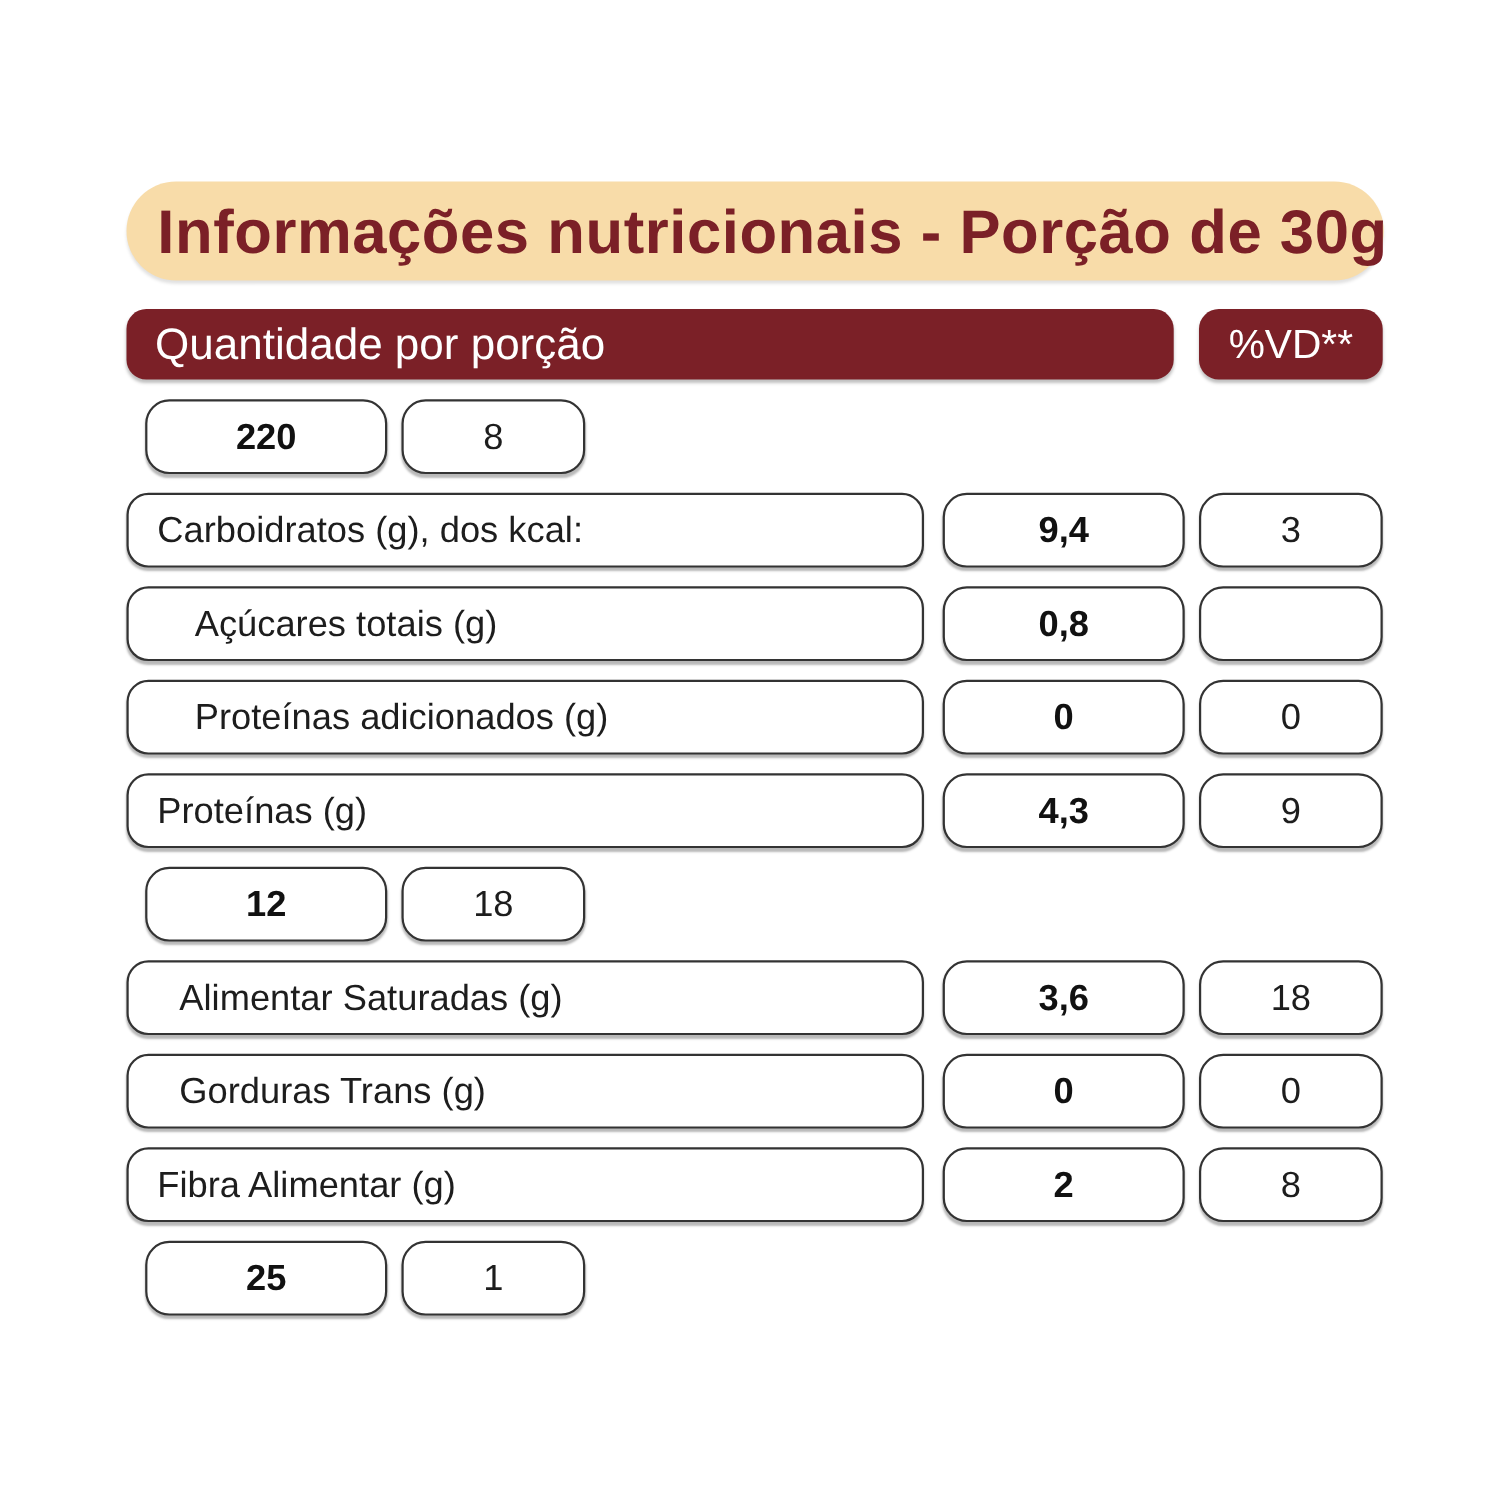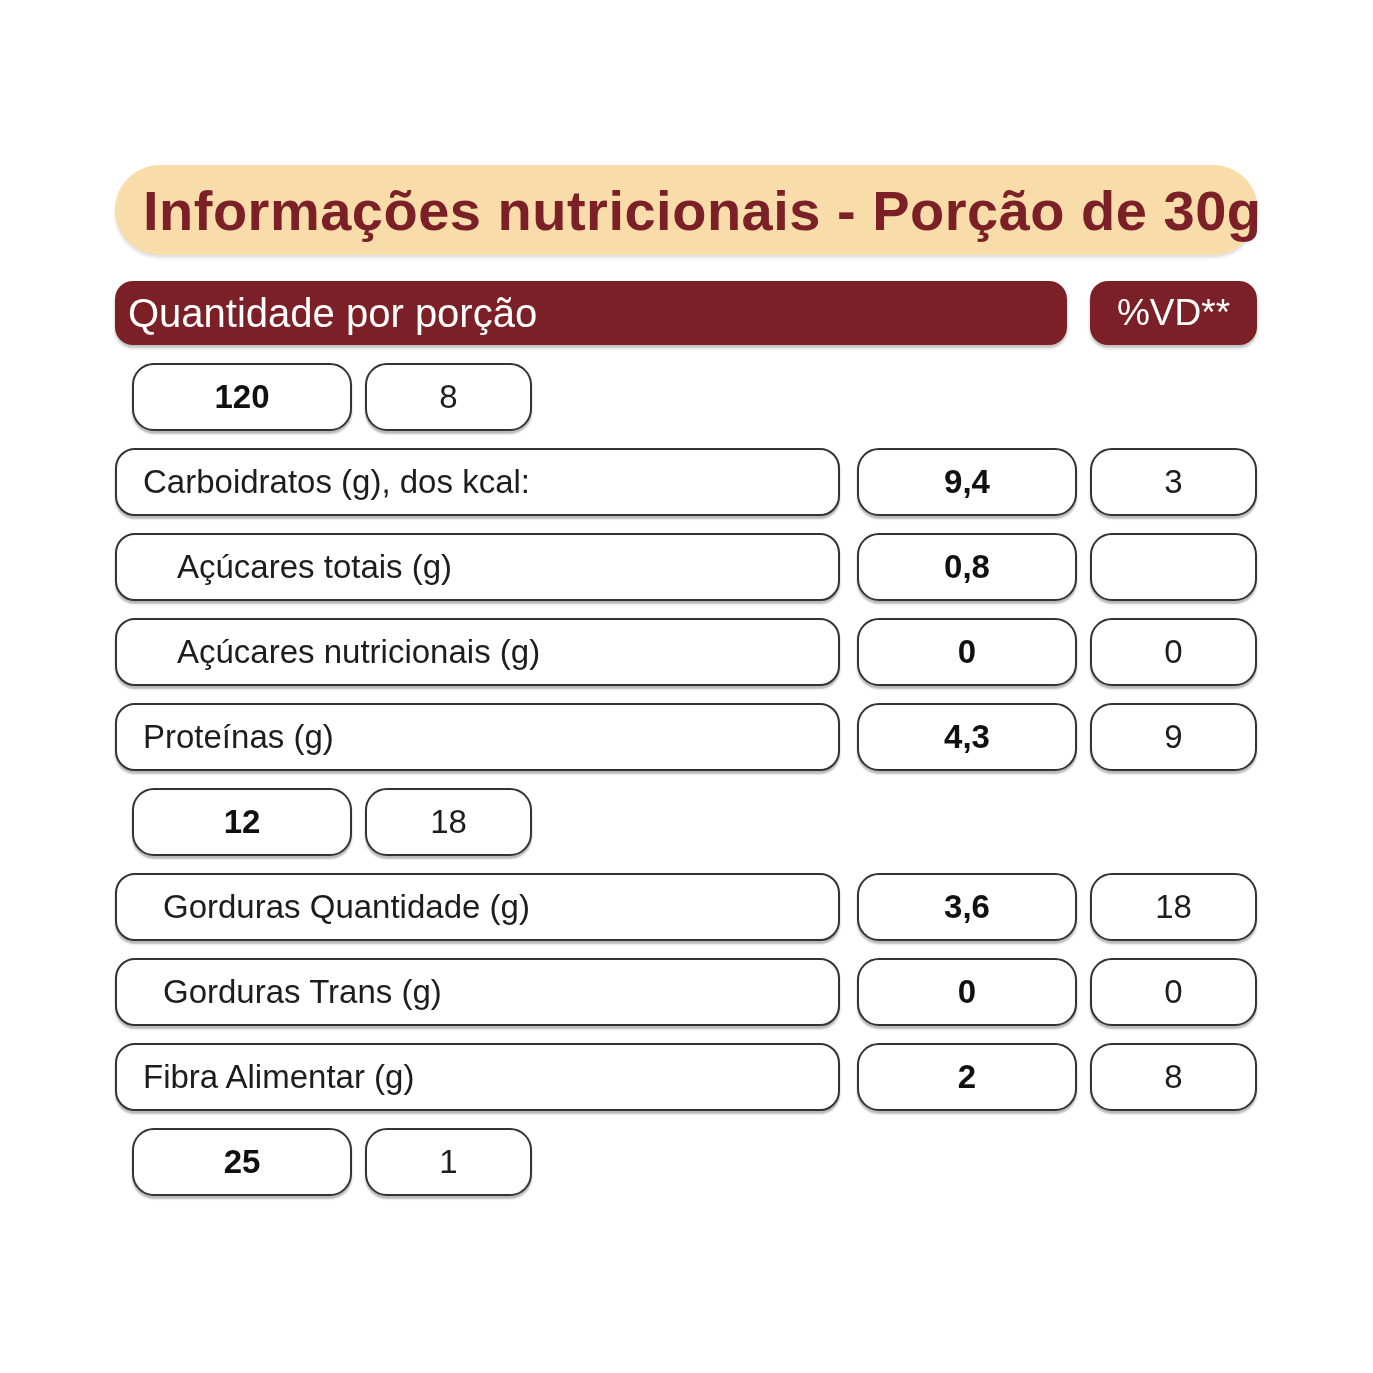--- a/index.html
+++ b/index.html
@@ -45,21 +45,21 @@
     display: flex;
   }
   .header-bar {
     width: 952px;
     height: 64px;
     background: var(--maroon, #7B2027);
     border-radius: 18px;
     display: flex;
     align-items: center;
     box-sizing: border-box;
-    padding-left: 13px;
+    padding-left: 26px;
     box-shadow: 0 3px 3px rgba(0,0,0,0.25);
   }
   .header-bar span {
     color: #ffffff;
     font-size: 40px;
     font-weight: 400;
     white-space: nowrap;
   }
   .vd-header {
     margin-left: 23px;
@@ -150,21 +150,21 @@
       <span>Quantidade por porção</span>
     </div>
     <div class="vd-header">
       <span>%VD**</span>
     </div>
   </div>
 
   <div class="rows" id="rows">
   <div class="row">
     <div class="cell value-cell">
-      <span>120</span>
+      <span>220</span>
     </div>
     <div class="cell vd-cell">
       <span>8</span>
     </div>
   </div>
 
   <div class="row">
     <div class="cell label-cell indent-0">
       <span>Carboidratos (g), dos kcal:</span>
     </div>
@@ -183,21 +183,21 @@
     <div class="cell value-cell">
       <span>0,8</span>
     </div>
     <div class="cell vd-cell">
       <span></span>
     </div>
   </div>
 
   <div class="row">
     <div class="cell label-cell indent-2">
-      <span>Açúcares nutricionais (g)</span>
+      <span>Proteínas adicionados (g)</span>
     </div>
     <div class="cell value-cell">
       <span>0</span>
     </div>
     <div class="cell vd-cell">
       <span>0</span>
     </div>
   </div>
 
   <div class="row">
@@ -216,21 +216,21 @@
     <div class="cell value-cell">
       <span>12</span>
     </div>
     <div class="cell vd-cell">
       <span>18</span>
     </div>
   </div>
 
   <div class="row">
     <div class="cell label-cell indent-1">
-      <span>Gorduras Quantidade (g)</span>
+      <span>Alimentar Saturadas (g)</span>
     </div>
     <div class="cell value-cell">
       <span>3,6</span>
     </div>
     <div class="cell vd-cell">
       <span>18</span>
     </div>
   </div>
 
   <div class="row">

